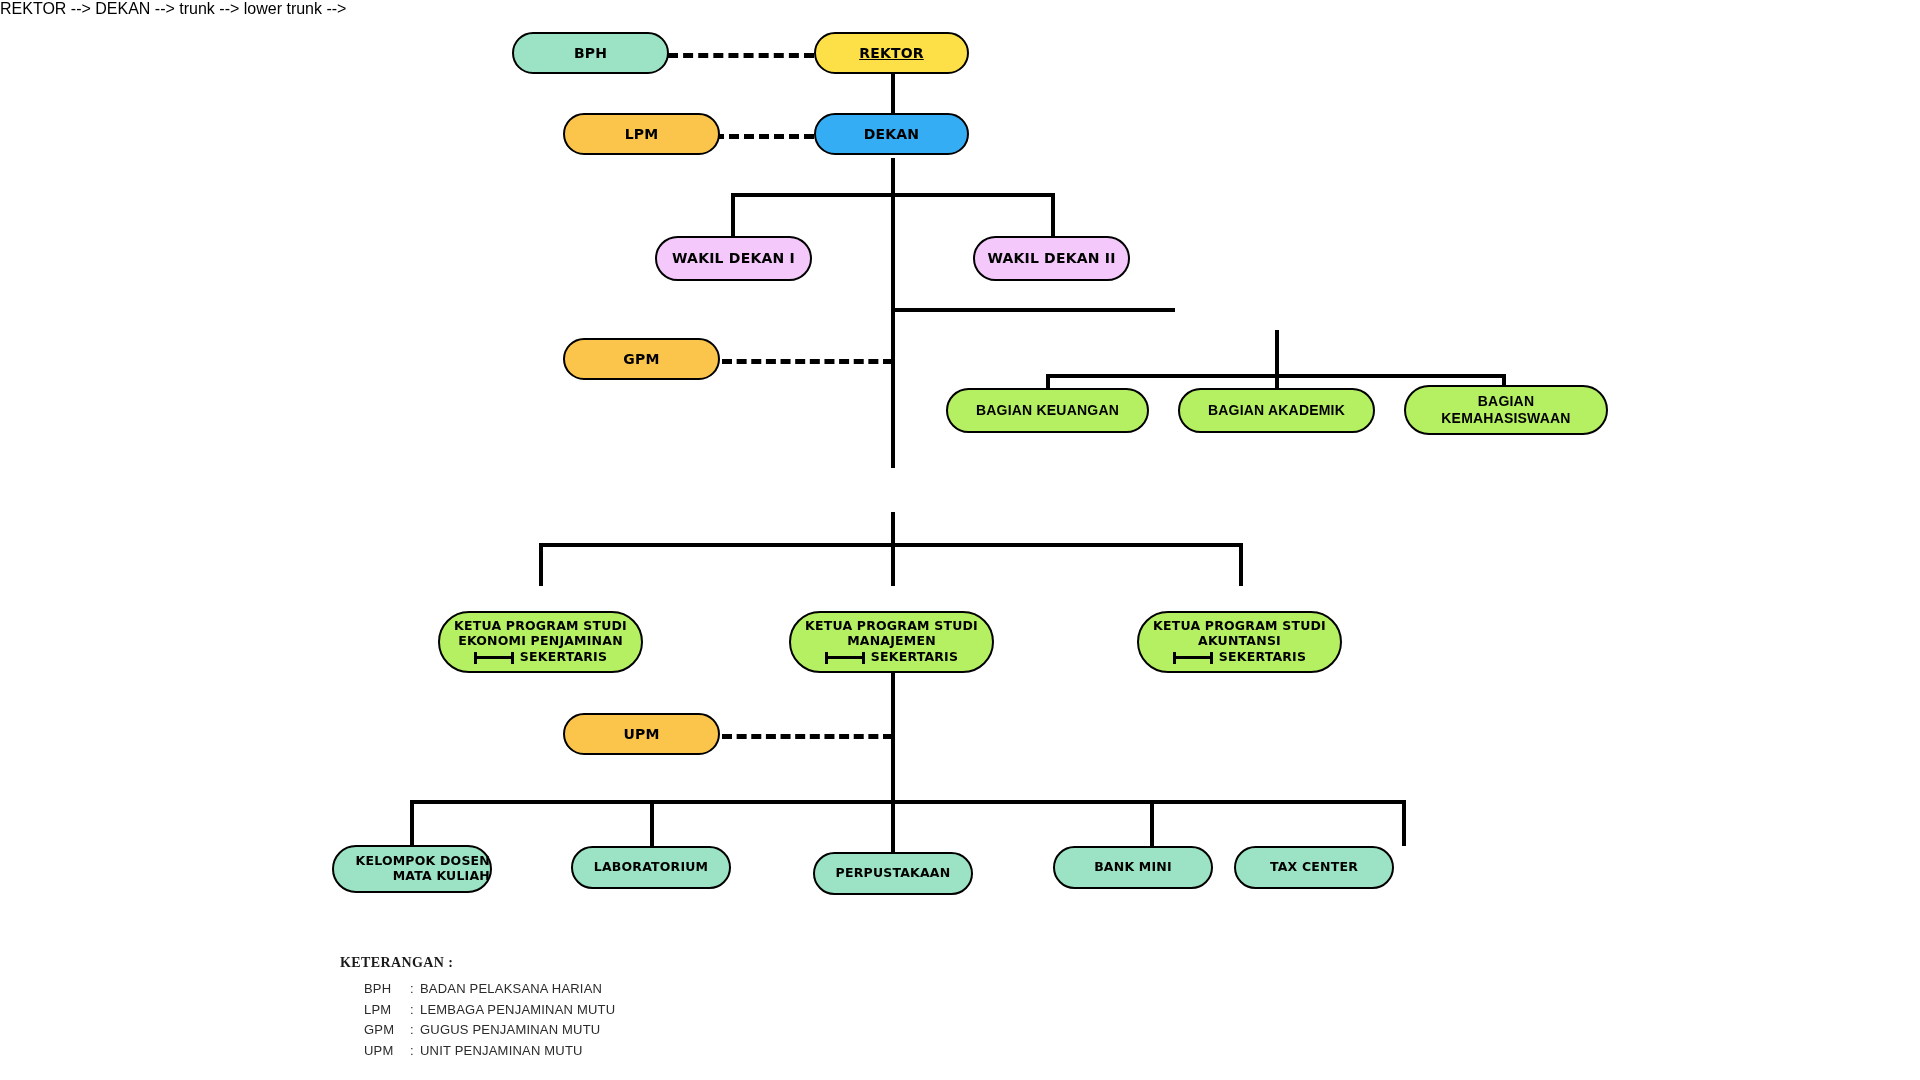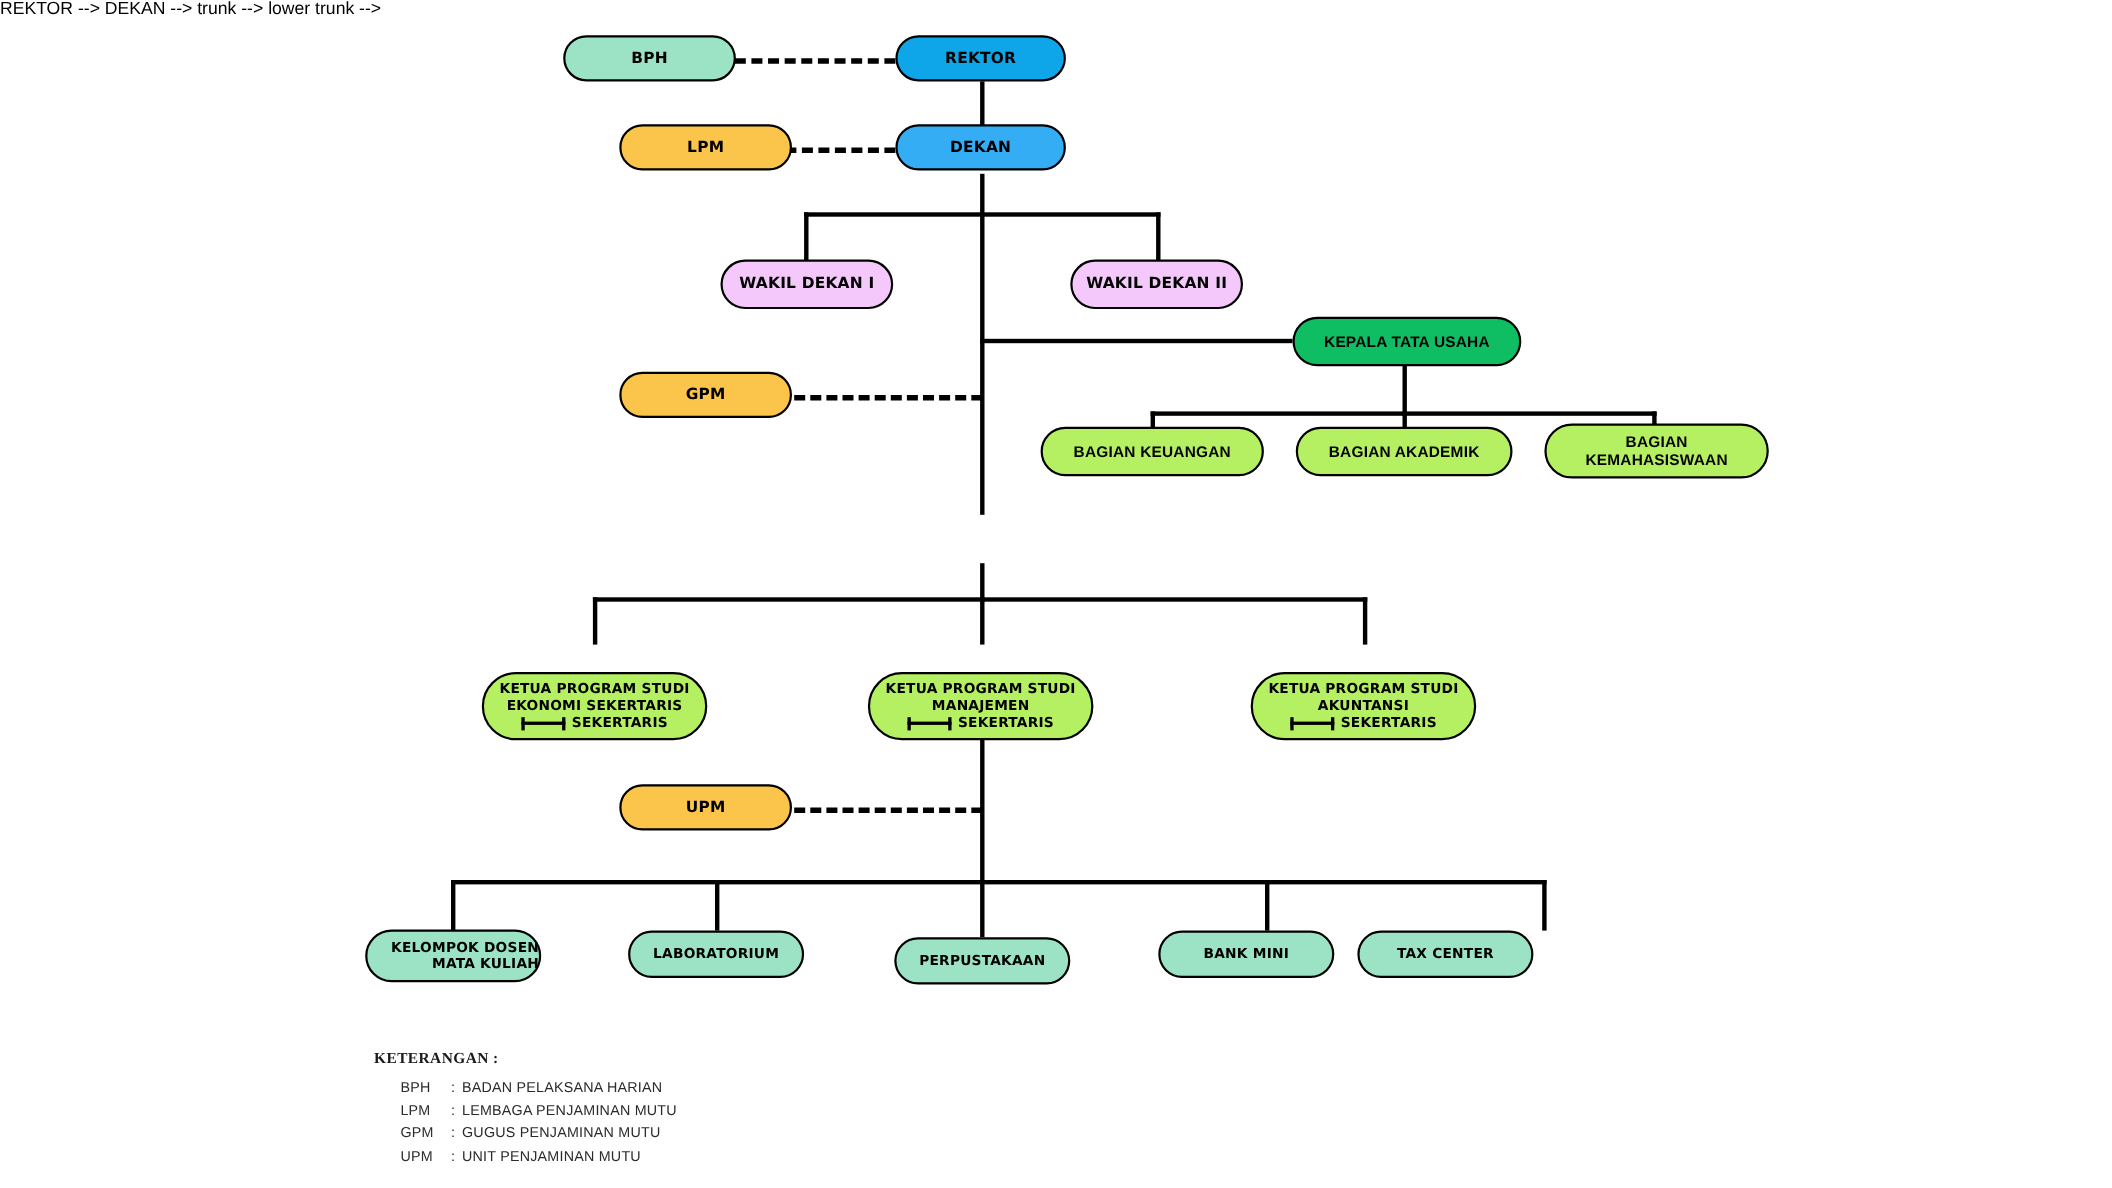--- a/index.html
+++ b/index.html
@@ -53,21 +53,21 @@
     line-height: 1.18;
     color: #000000;
     letter-spacing: 0.2px;
   }
   .node .label { display: block; width: 100%; }
 
   .f-round   { font-family: "DejaVu Sans", sans-serif; font-weight: bold; }
   .f-arial   { font-family: "Liberation Sans", sans-serif; font-weight: bold; }
 
   .n-bph      { background: #9BE3C4; }
-  .n-rektor   { background: #0ea5e9; }
+  .n-rektor   { background: #fde047; text-decoration: underline; }
   .n-lpm      { background: #FBC44A; }
   .n-dekan    { background: #35ADF5; }
   .n-wakil    { background: #F4C8FA; }
   .n-kepala   { background: #0FBD63; }
   .n-gpm      { background: #FBC44A; }
   .n-bagian   { background: #B4F061; }
   .n-prodi    { background: #1451A8; color: #ffffff; }
   .n-ketua    { background: #B4F061; margin-top: 28px; }
   .n-upm      { background: #FBC44A; }
   .n-unit     { background: #9BE3C4; }
@@ -210,23 +210,20 @@
   </div>
 
   <div class="node n-wakil f-round" style="left:655px; top:236px; width:157px; height:45px; font-size:14px;">
     <span class="label">WAKIL DEKAN I</span>
   </div>
 
   <div class="node n-wakil f-round" style="left:973px; top:236px; width:157px; height:45px; font-size:14px;">
     <span class="label">WAKIL DEKAN II</span>
   </div>
 
-  <div class="node n-kepala f-arial" style="left:1175px; top:288px; width:208px; height:45px; font-size:14px;">
-    <span class="label">KEPALA TATA USAHA</span>
-  </div>
 
   <div class="node n-gpm f-round" style="left:563px; top:338px; width:157px; height:42px; font-size:14px;">
     <span class="label">GPM</span>
   </div>
 
   <div class="node n-bagian f-arial" style="left:946px; top:388px; width:203px; height:45px; font-size:14px;">
     <span class="label">BAGIAN KEUANGAN</span>
   </div>
 
   <div class="node n-bagian f-arial" style="left:1404px; top:385px; width:204px; height:50px; font-size:14px; flex-direction:column;">
@@ -235,21 +232,21 @@
   </div>
 
   <div class="node n-bagian f-arial" style="left:1178px; top:388px; width:197px; height:45px; font-size:14px;">
     <span class="label">BAGIAN AKADEMIK</span>
   </div>
 
 
   
   <div class="node n-ketua f-round" style="left:438px; top:583px; width:205px; height:62px; font-size:12.5px; flex-direction:column; padding:4px 6px;">
     <span class="label">KETUA PROGRAM STUDI</span>
-    <span class="label">EKONOMI SEKERTARIS</span>
+    <span class="label">EKONOMI PENJAMINAN</span>
     <span class="sek-row">
       <span class="ibeam">
         <span class="ibeam-cap left"></span>
           <span class="ibeam-cap right"></span>
       </span>
       <span>SEKERTARIS</span>
     </span>
   </div>
 
   

